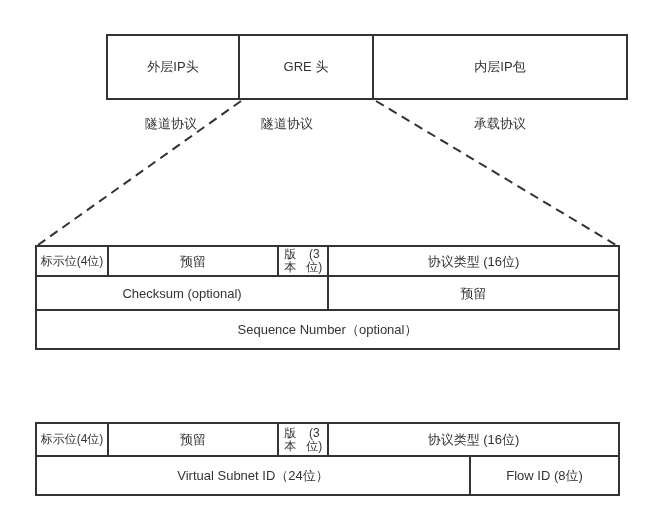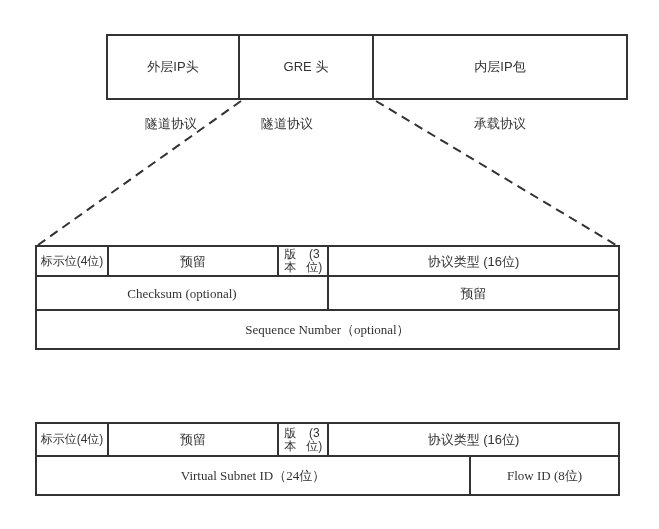--- a/index.html
+++ b/index.html
@@ -51,21 +51,21 @@
   
   .ftable {
     position: absolute;
     border: 2px solid #333333;
     background: #ffffff;
   }
   .frow {
     display: flex;
     width: 581px;
   }
-  .frow.bt { border-top: 2px solid #333333; font-family: Liberation Serif, serif; }
+  .frow.bt { border-top: 2px solid #333333; }
   .fcell {
     display: flex;
     align-items: center;
     justify-content: center;
     text-align: center;
     font-size: 13px;
     line-height: 15px;
     overflow: hidden;
   }
   .fcell.bl { border-left: 2px solid #333333; }

